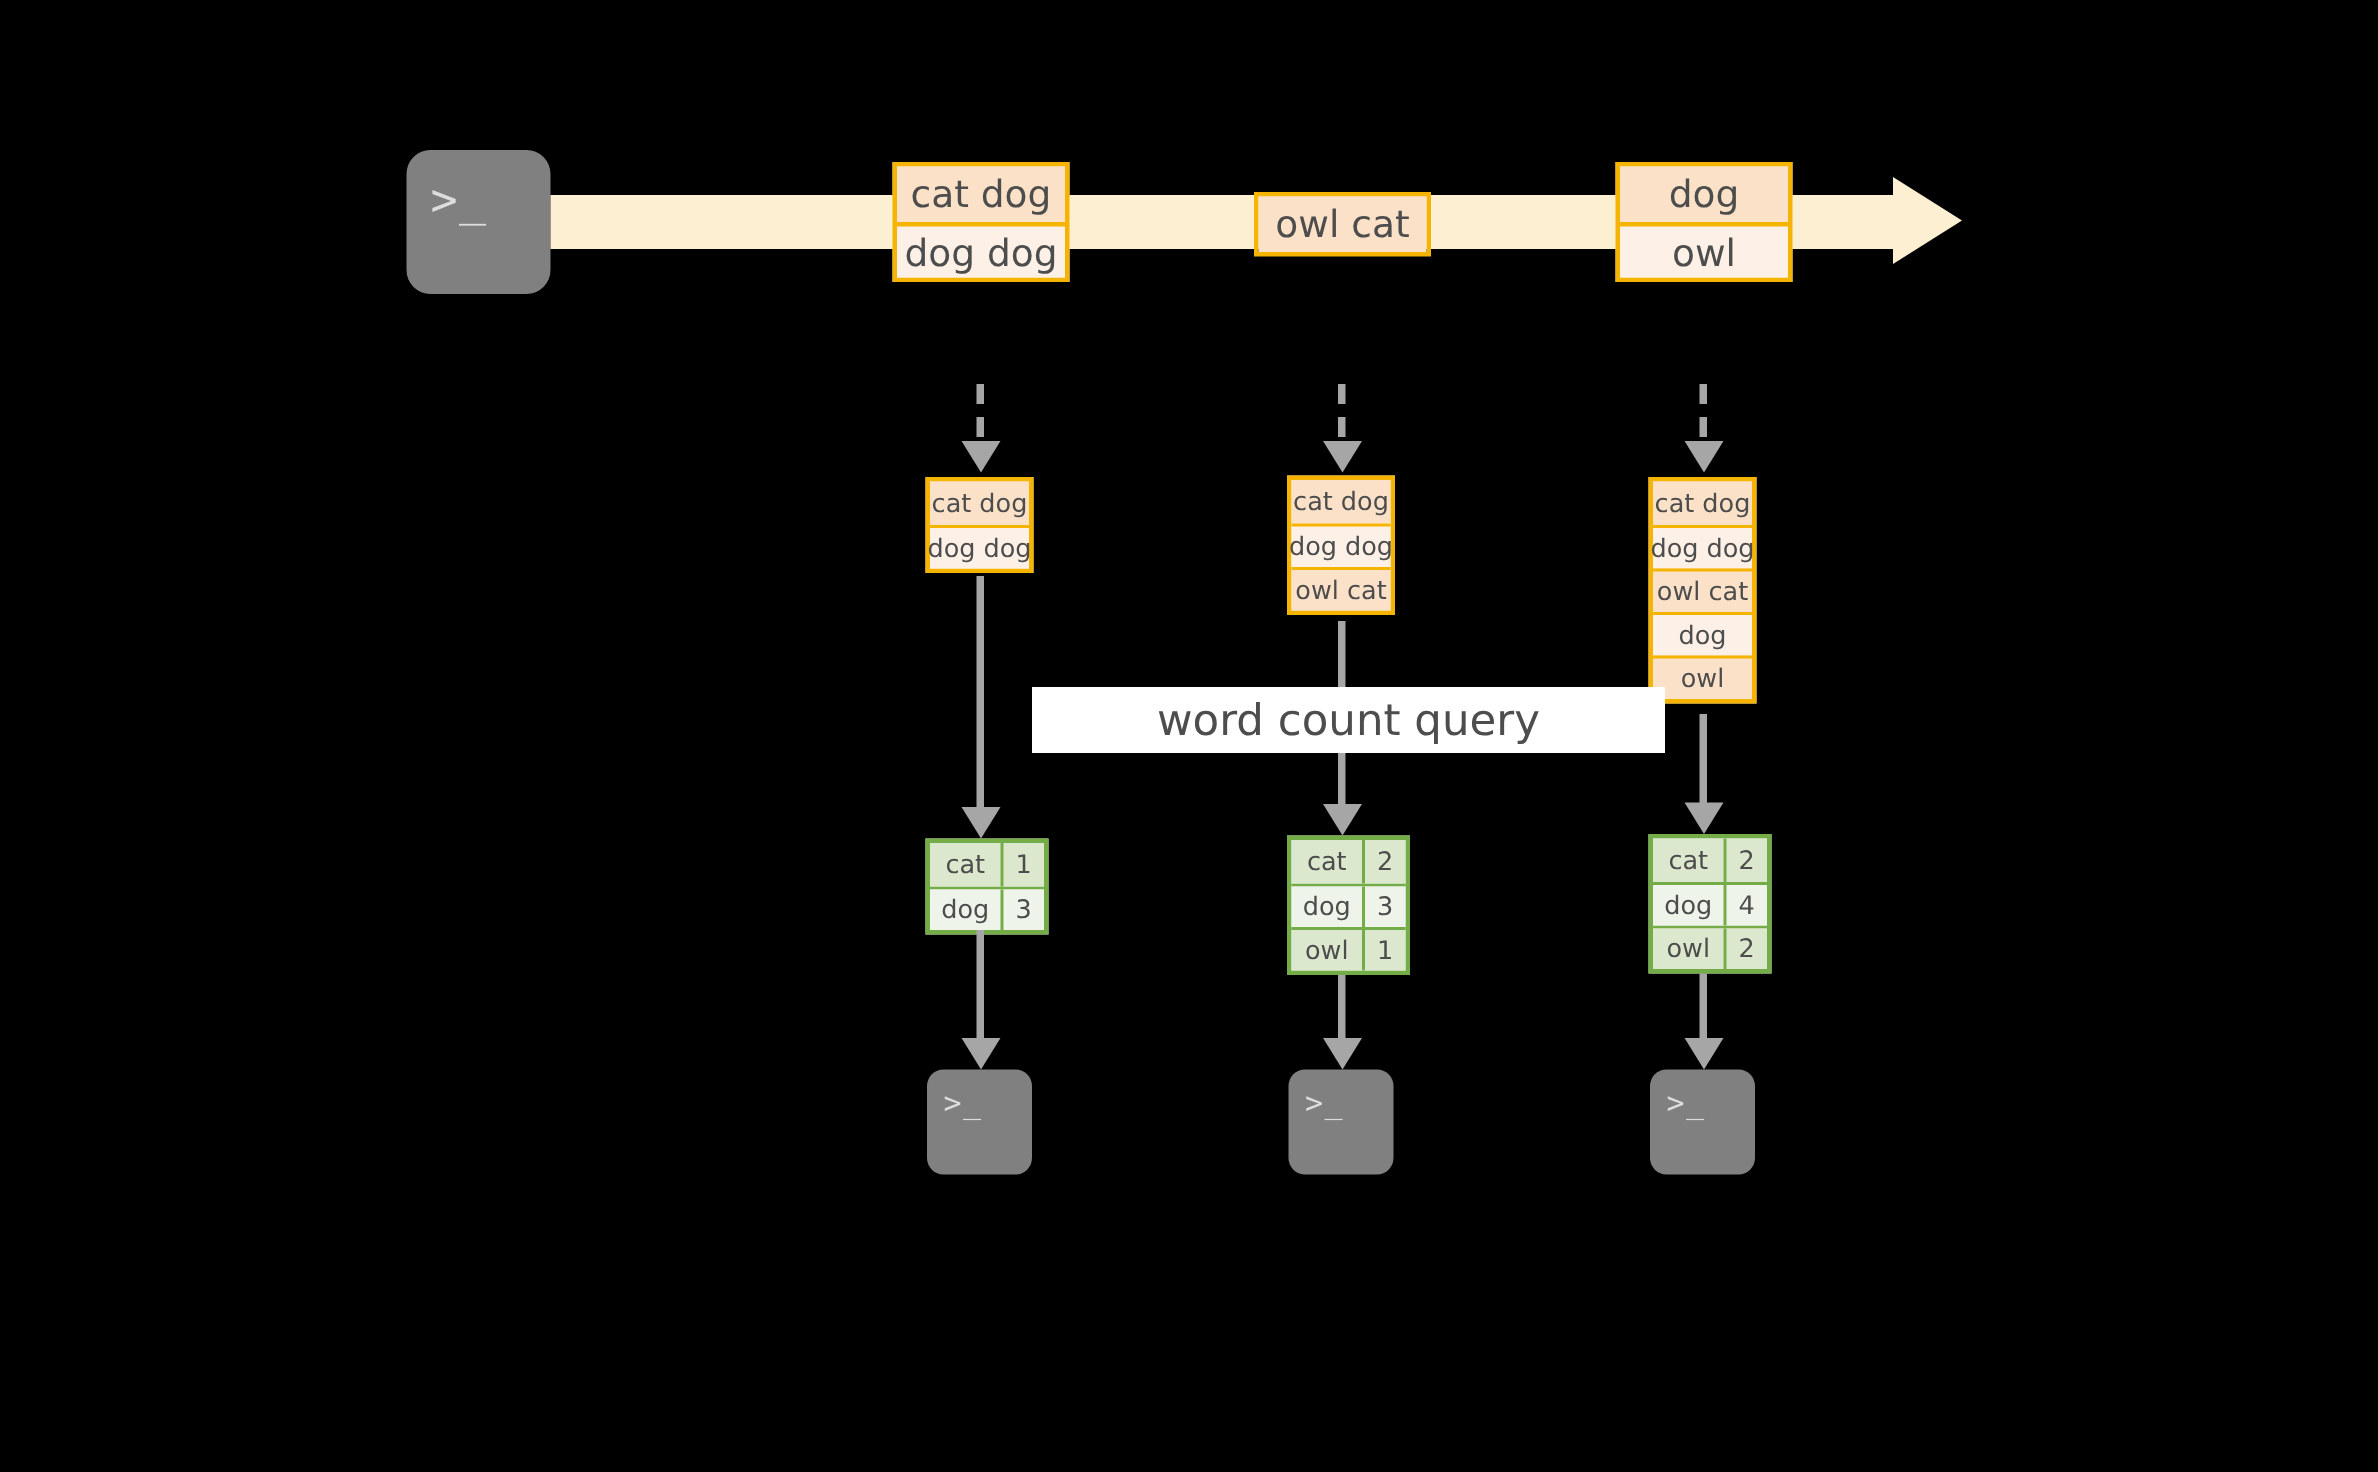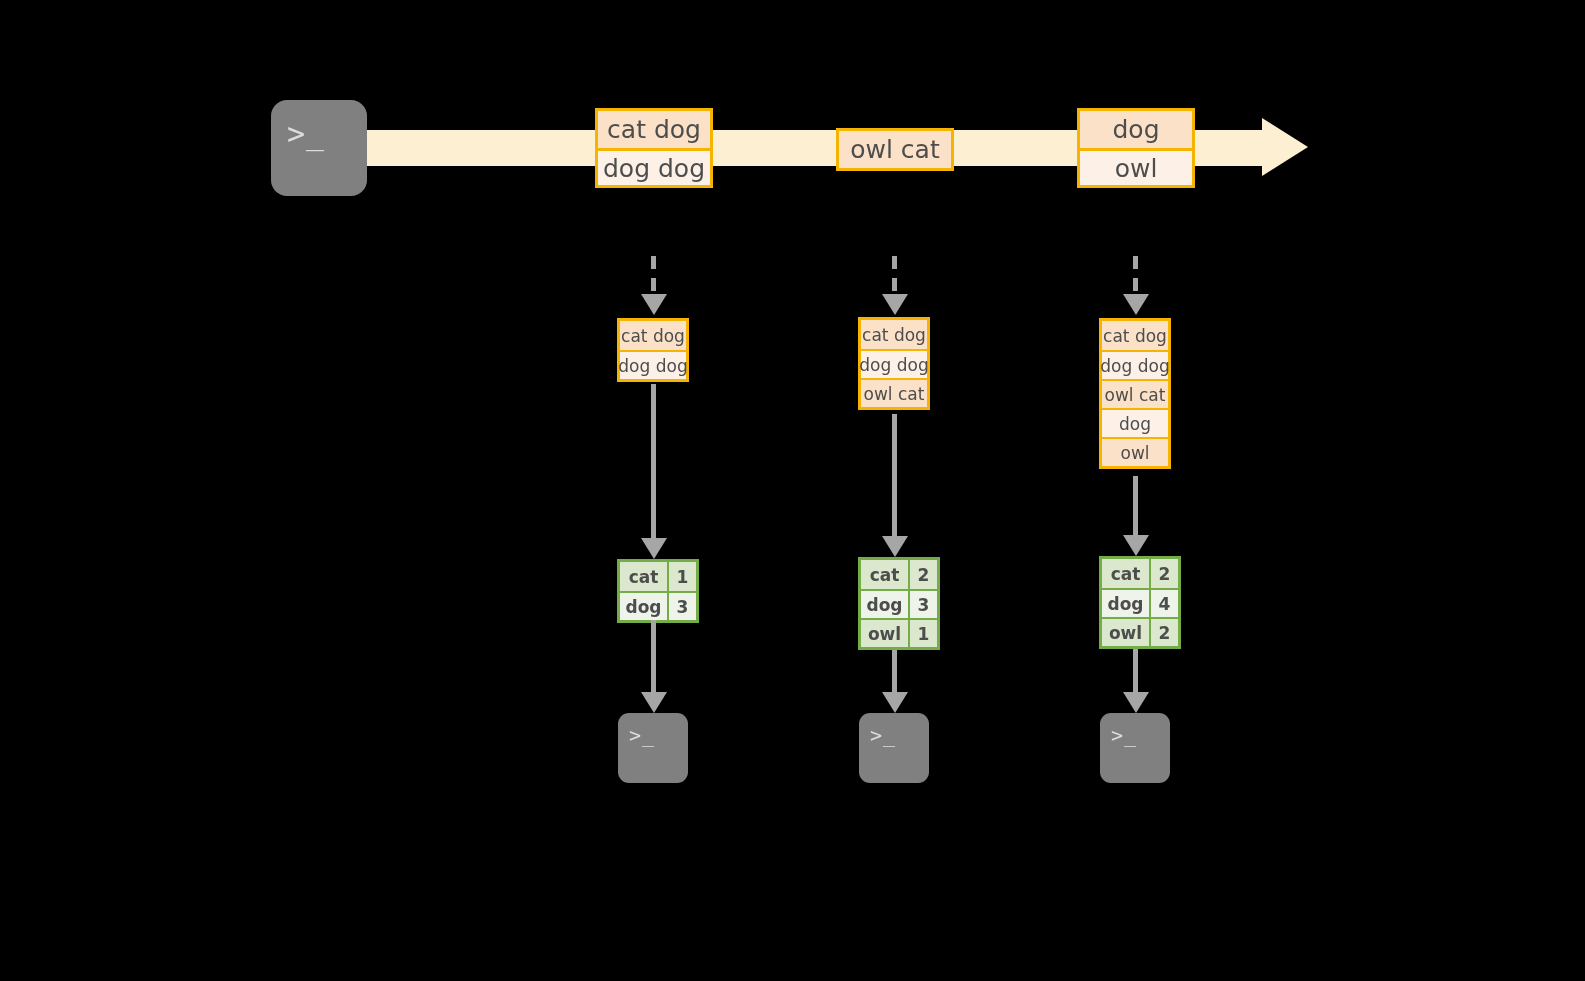--- a/index.html
+++ b/index.html
@@ -103,21 +103,20 @@
   .restable .r.dark  .c { background: #DCE8CE; }
   .restable .r.light .c { background: #EFF4EA; }
   .restable .c {
     display: flex;
     align-items: center;
     justify-content: center;
     box-sizing: border-box;
     color: #4d4d4d;
     font-size: 17px;
     white-space: nowrap;
-    font-weight: bold;
   }
   .restable .c.key { width: 47px; }
   .restable .c.val { width: 29px; border-left: 2px solid #74AD48; }
 
   
   .vline {
     position: absolute;
     width: 5px;
     background: #A6A6A6;
   }
@@ -270,14 +269,15 @@
   </div>
 
   <div class="vline" style="left:1133px; top:649px; height:47px;"></div>
   <div class="vhead" style="left:1123px; top:692px;"></div>
 
   <div class="terminal small" style="left:1100px; top:713px;">
     <div class="hatch"></div>
     <div class="term-glyph">&gt;_</div>
   </div>
 
+  <div class="query-label">word count query</div>
 
 </div>
 
 </body></html>

